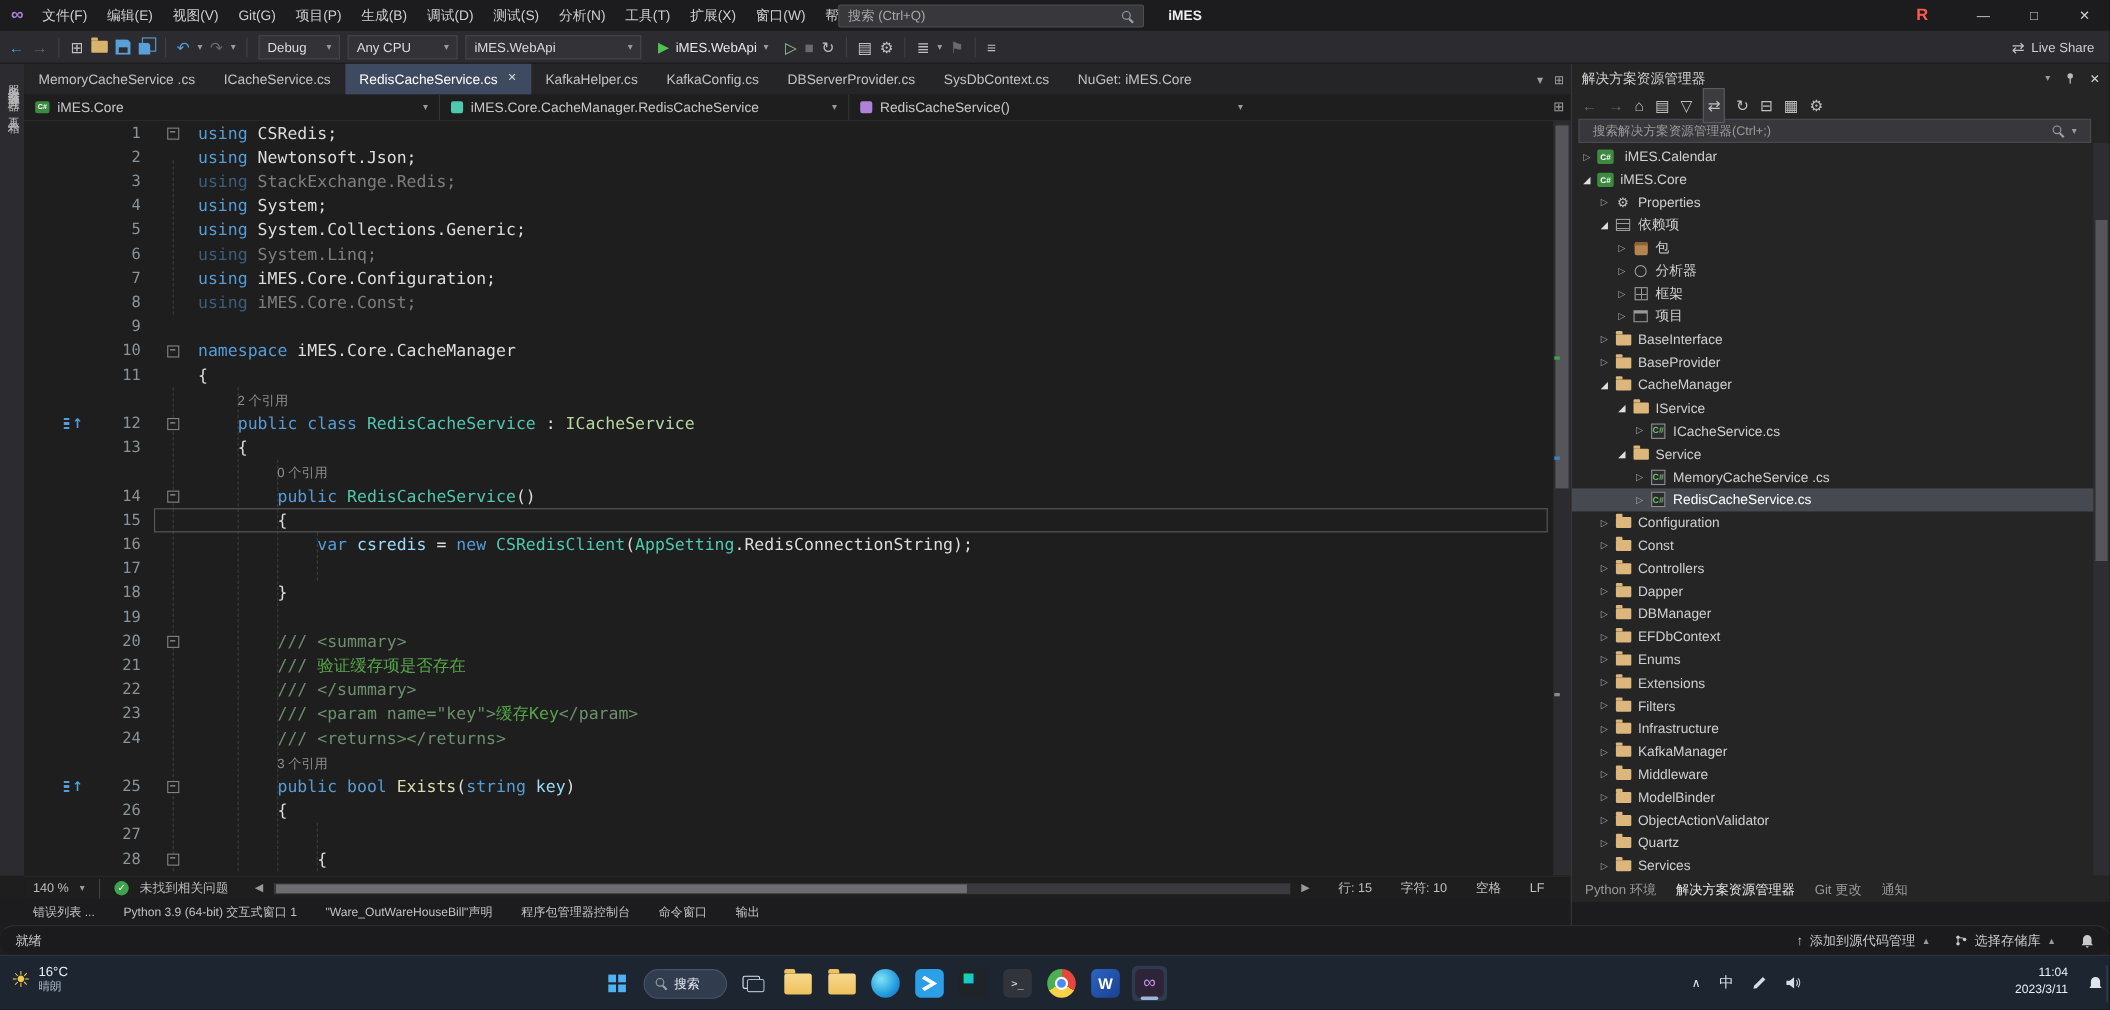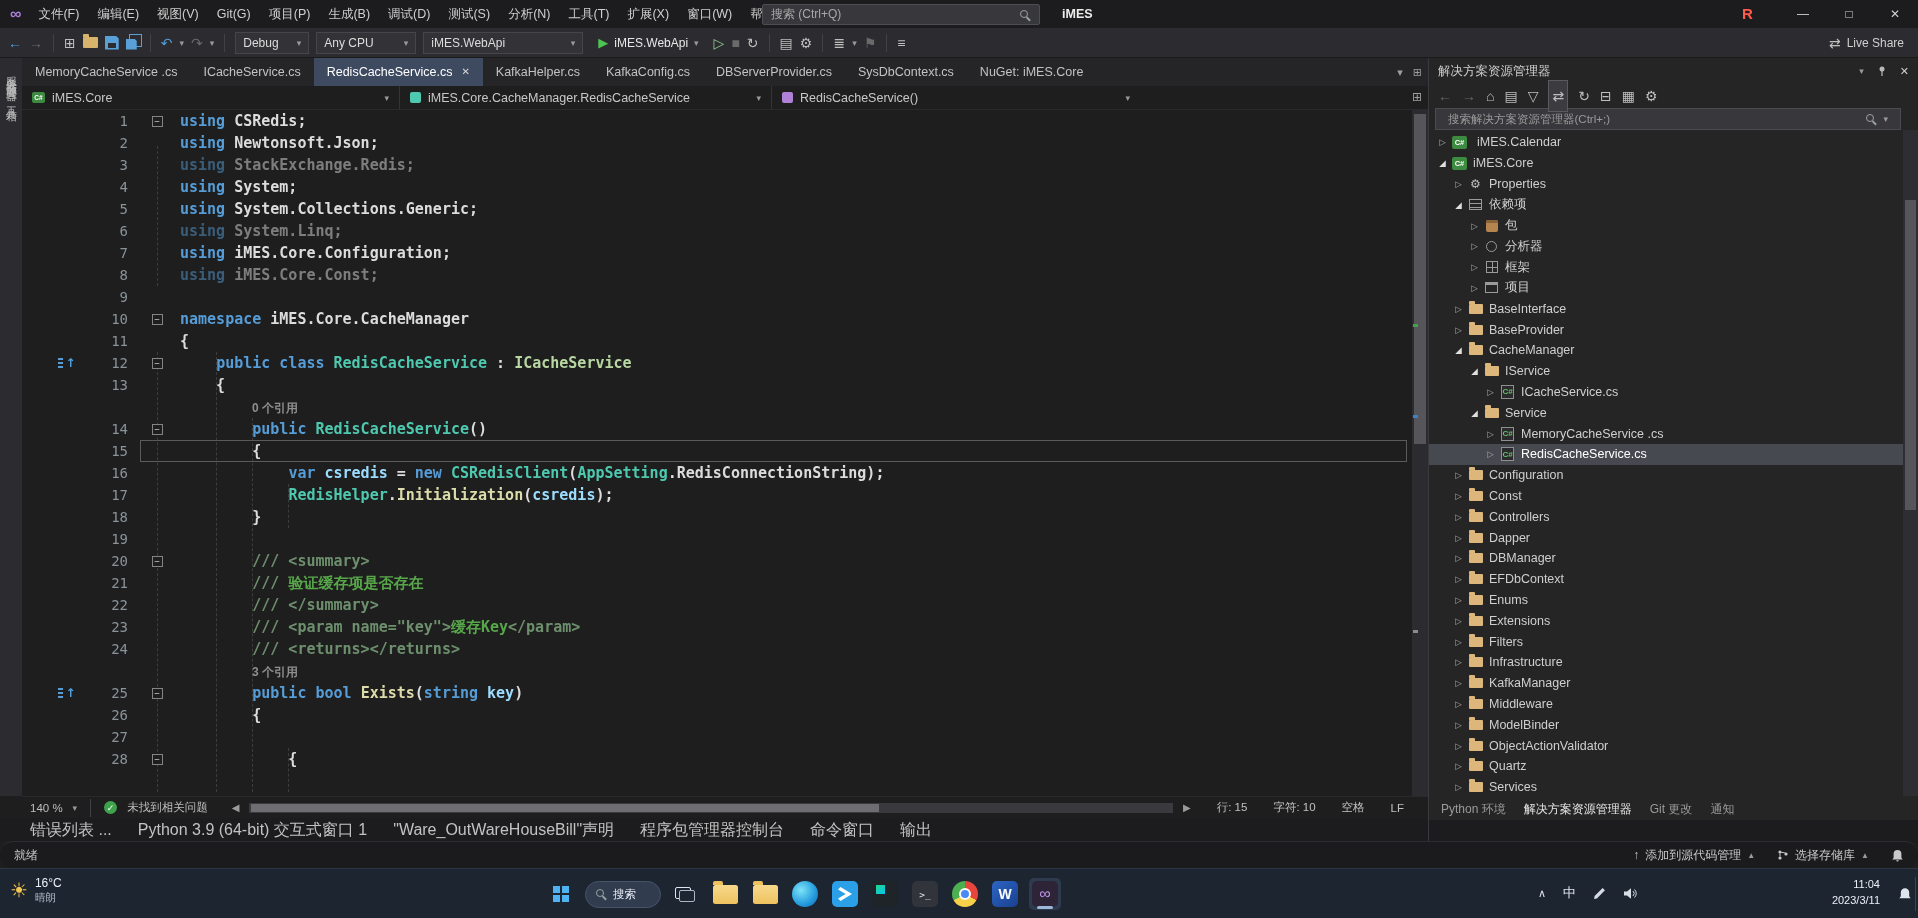--- a/index.html
+++ b/index.html
@@ -63,38 +63,38 @@
   .vguide{position:absolute;width:1px;border-left:1px dashed #3d3d3d;}
   .crow{display:flex;height:22px;position:relative;font-family:"DejaVu Sans Mono","Liberation Mono",monospace;font-size:15px;line-height:22px;}
   .crow.dim .c-tx span{opacity:.5;}
   .crow.current::after{content:'';position:absolute;left:118px;right:5px;top:0;bottom:0;border:1px solid #5a5a5a;pointer-events:none;}
   .c-bp{width:32px;flex:none;}
   .c-ic{width:26px;flex:none;display:flex;align-items:center;justify-content:center;}
   .c-ln{width:48px;flex:none;text-align:right;color:#8a9399;font-size:14px;}
   .c-sp{width:18px;flex:none;}
   .c-fold{width:22px;flex:none;display:flex;align-items:center;justify-content:center;}
   .foldbox{width:11px;height:11px;border:1px solid #848484;color:#c8c8c8;font-size:9px;display:flex;align-items:center;justify-content:center;background:#1e1e1e;box-sizing:border-box;line-height:9px;}
-  .c-tx{flex:1;white-space:pre;padding-left:12px;font-weight:bold;}
+  .c-tx{flex:1;white-space:pre;padding-left:12px;}
   .lens{font-family:"Liberation Sans","DejaVu Sans",sans-serif;font-size:12px;color:#8f8f8f;display:inline-block;}
   .k{color:#569cd6;} .t{color:#dcdcdc;} .ty{color:#4ec9b0;} .if{color:#b8d7a3;}
   .m{color:#dcdcaa;} .v{color:#9cdcfe;} .dg{color:#6d8f6d;} .dc{color:#57a64a;}
   .inh-b{width:5px;height:11px;background:repeating-linear-gradient(#569cd6 0 2px,transparent 2px 4px);display:inline-block;}
   .inh-a{color:#4fa3e3;font-size:12px;font-weight:bold;margin-left:2px;font-family:"DejaVu Sans",sans-serif;}
   #ed-vscroll{position:absolute;left:1412px;top:110px;width:16px;height:686px;background:#2c2c30;}
   #ed-vthumb{position:absolute;left:2px;right:2px;top:4px;height:330px;background:#55555a;}
   .smark{position:absolute;left:1px;width:5px;height:3px;}
   
   #ed-hstrip{position:absolute;left:22px;top:796px;width:1406px;height:22px;background:#1e1e1e;border-top:1px solid #2a2a2a;
              display:flex;align-items:center;gap:10px;padding:0 8px;box-sizing:border-box;font-size:11.5px;color:#bdbdbd;}
   .chk{width:13px;height:13px;border-radius:50%;background:#3fa34d;color:#fff;font-size:9px;display:flex;align-items:center;justify-content:center;}
   #htrack{flex:1;height:10px;background:#3a3a3e;position:relative;}
   #hthumb{position:absolute;left:2px;top:1px;height:8px;width:68%;background:#6e6e72;}
   .hstat{color:#c0c0c0;margin-left:16px;}
   
-  #bottom-tabs{position:absolute;left:0;top:818px;width:1428px;height:23px;background:#1c1c1e;display:flex;align-items:flex-end;gap:26px;padding-left:30px;box-sizing:border-box;font-size:16px;color:#c2c2c2;}
+  #bottom-tabs{position:absolute;left:0;top:818px;width:1428px;height:23px;background:#1c1c1e;display:flex;align-items:center;gap:26px;padding-left:30px;box-sizing:border-box;font-size:11px;color:#c2c2c2;}
   
   #sepanel{position:absolute;left:1428px;top:58px;width:490px;height:783px;background:#252526;border-left:1px solid #3a3a3e;box-sizing:border-box;}
   #se-header{height:26px;display:flex;align-items:center;padding:0 9px;font-size:12.5px;color:#cfcfcf;gap:12px;}
   #se-header .sp{flex:1;}
   #se-toolbar{height:24px;display:flex;align-items:center;gap:10px;padding:0 9px;font-size:13px;color:#b9b9b9;}
   #se-toolbar .boxed{border:1px solid #5a5a5f;background:#3c3c40;padding:0 3px;}
   #se-search{height:20px;margin:0 17px 2px 6px;background:#38383c;border:1px solid #4a4a4f;display:flex;align-items:center;
              padding:0 12px;font-size:11.5px;color:#9a9a9a;gap:6px;}
   #se-search .sp{flex:1;}
   #tree{position:relative;height:666px;overflow:hidden;}
@@ -386,20 +386,28 @@
         <div class="crow">
           <div class="c-bp"></div>
           <div class="c-ic"></div>
           <div class="c-ln">11</div>
           <div class="c-sp"></div>
           <div class="c-fold"></div>
           <div class="c-tx"><span class="t">{</span></div>
         </div>
         <div class="crow">
           <div class="c-bp"></div>
+          <div class="c-ic"></div>
+          <div class="c-ln"></div>
+          <div class="c-sp"></div>
+          <div class="c-fold"></div>
+          <div class="c-tx"><span class="lens" style="margin-left: 36px;">2 个引用</span></div>
+        </div>
+        <div class="crow">
+          <div class="c-bp"></div>
           <div class="c-ic">
             <span class="inh-b"></span>
             <span class="inh-a">↑</span>
           </div>
           <div class="c-ln">12</div>
           <div class="c-sp"></div>
           <div class="c-fold">
             <span class="foldbox">−</span>
           </div>
           <div class="c-tx"><span class="t">    </span><span class="k">public</span><span class="t"> </span><span class="k">class</span><span class="t"> </span><span class="ty">RedisCacheService</span><span class="t"> : </span><span class="if">ICacheService</span></div>
@@ -445,21 +453,20 @@
           <div class="c-sp"></div>
           <div class="c-fold"></div>
           <div class="c-tx"><span class="t">            </span><span class="k">var</span><span class="t"> </span><span class="v">csredis</span><span class="t"> = </span><span class="k">new</span><span class="t"> </span><span class="ty">CSRedisClient</span><span class="t">(</span><span class="ty">AppSetting</span><span class="t">.RedisConnectionString);</span></div>
         </div>
         <div class="crow">
           <div class="c-bp"></div>
           <div class="c-ic"></div>
           <div class="c-ln">17</div>
           <div class="c-sp"></div>
           <div class="c-fold"></div>
-          <div class="c-tx"><span class="t">            </span><span class="ty">RedisHelper</span><span class="t">.</span><span class="m">Initialization</span><span class="t">(</span><span class="v">csredis</span><span class="t">);</span></div>
         </div>
         <div class="crow">
           <div class="c-bp"></div>
           <div class="c-ic"></div>
           <div class="c-ln">18</div>
           <div class="c-sp"></div>
           <div class="c-fold"></div>
           <div class="c-tx"><span class="t">        }</span></div>
         </div>
         <div class="crow">

